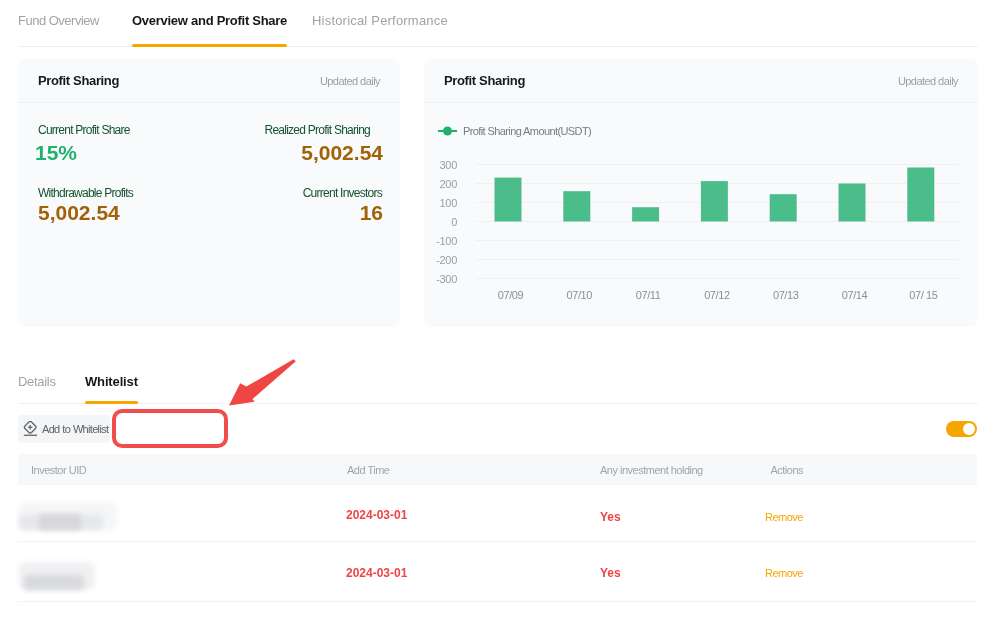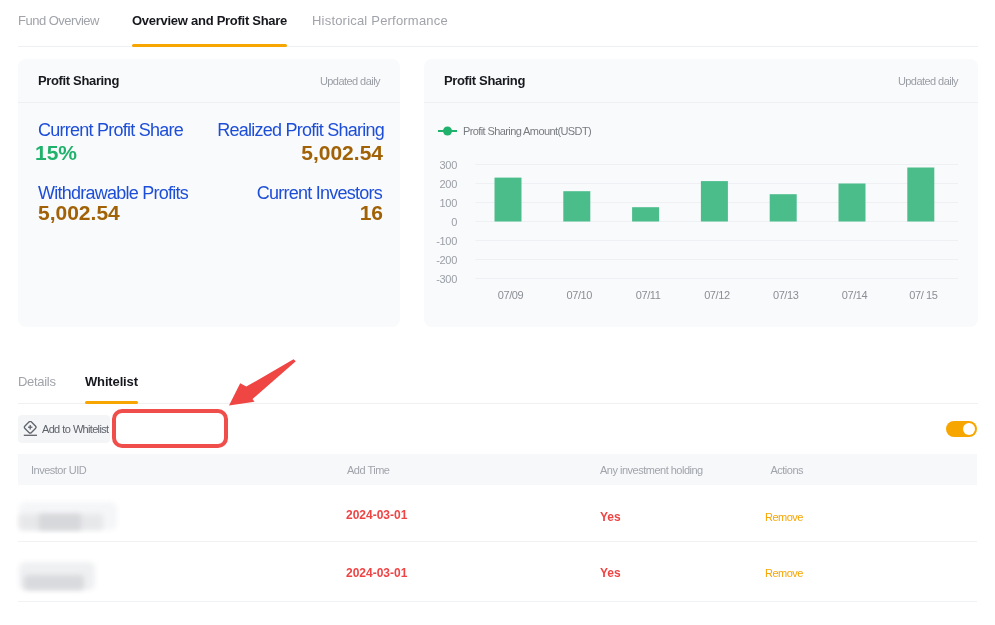--- a/index.html
+++ b/index.html
@@ -1,21 +1,21 @@
 <!DOCTYPE html>
 <html><head><meta charset="utf-8">
 <style>
 *{margin:0;padding:0;box-sizing:border-box}
 html,body{width:995px;height:625px;background:#fff;font-family:"Liberation Sans",sans-serif;overflow:hidden}
 .abs{position:absolute}
 .card{position:absolute;background:#f9fafb;border-radius:8px}
 .chead{height:44px;display:flex;align-items:center;justify-content:space-between;padding:0 20px;border-bottom:1px solid #eef0f2}
 .ctitle{font-size:13px;font-weight:bold;letter-spacing:-0.35px;color:#17191e}
 .upd{font-size:11px;letter-spacing:-0.55px;color:#9b9ea5}
-.slabel{font-size:18px;line-height:15px;letter-spacing:-0.75px;color:#1d4ed8;position:absolute}
+.slabel{font-size:12px;line-height:15px;letter-spacing:-0.75px;color:#14532d;position:absolute}
 .sval{font-size:21px;line-height:24px;font-weight:bold;color:#a16207;position:absolute}
 .btn{position:absolute;height:28px;background:#f4f5f7;border-radius:4px;display:flex;align-items:center;justify-content:flex-start;font-size:11px;color:#5d6169}
 .th{position:absolute;font-size:11px;letter-spacing:-0.5px;color:#a1a4ab;line-height:13px}
 .td{position:absolute;font-size:12px;font-weight:bold;color:#ef4444;line-height:13px}
 </style></head>
 <body>
 <div style="position:relative;width:834px;height:625px">
 
 <div class="abs" style="left:18px;top:46px;width:960px;height:1px;background:#eef0f3"></div>
 <div class="abs" style="left:18px;top:12.5px;font-size:13px;line-height:15px;letter-spacing:-0.5px;color:#a0a3aa">Fund Overview</div>
@@ -23,21 +23,21 @@
 <div class="abs" style="left:312px;top:12.5px;font-size:13px;line-height:15px;letter-spacing:0.2px;color:#a0a3aa">Historical Performance</div>
 <div class="abs" style="left:132px;top:44px;width:155px;height:3px;background:#f7a600;border-radius:1.5px"></div>
 
 <div class="card" style="left:18px;top:59px;width:382px;height:268px">
   <div class="chead">
         <span class="ctitle">Profit Sharing</span>
         <span class="upd">Updated daily</span>
       </div>
   <div class="slabel" style="left:20px;top:64px">Current Profit Share</div>
   <div class="sval" style="left:17px;top:82px;color:#20b26c">15%</div>
-  <div class="slabel" style="right:16px;top:64px;text-align:center">Realized Profit Sharing</div>
+  <div class="slabel" style="right:30px;top:64px;text-align:center">Realized Profit Sharing</div>
   <div class="sval" style="right:17px;top:82px;text-align:right">5,002.54</div>
   <div class="slabel" style="left:20px;top:127px">Withdrawable Profits</div>
   <div class="sval" style="left:20px;top:142px">5,002.54</div>
   <div class="slabel" style="right:18px;top:127px;text-align:left">Current Investors</div>
   <div class="sval" style="right:17px;top:142px;">16</div>
 </div>
 
 <div class="card" style="left:424px;top:59px;width:554px;height:268px">
   <div class="chead">
         <span class="ctitle">Profit Sharing</span>

